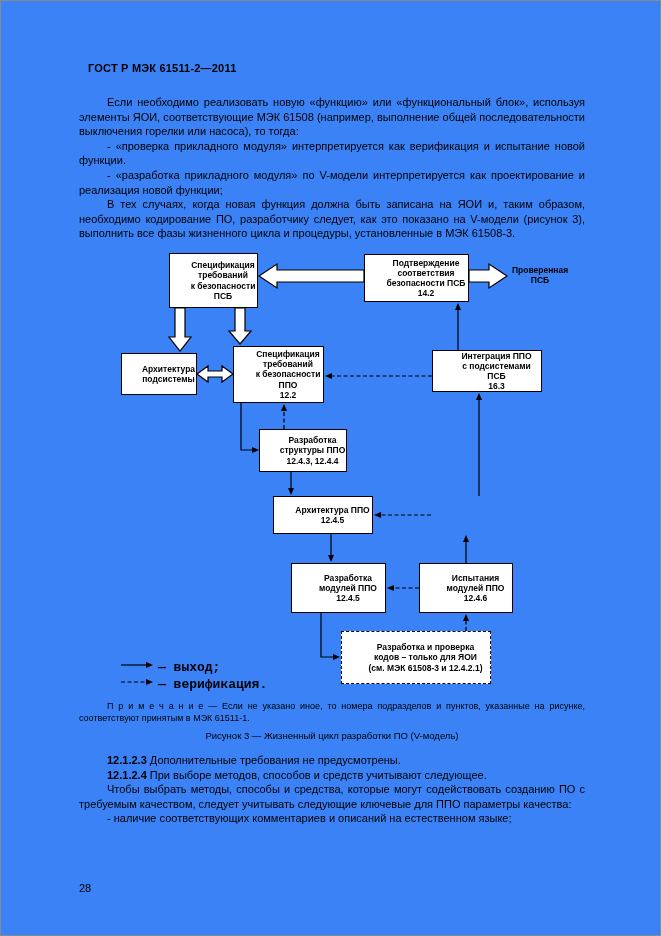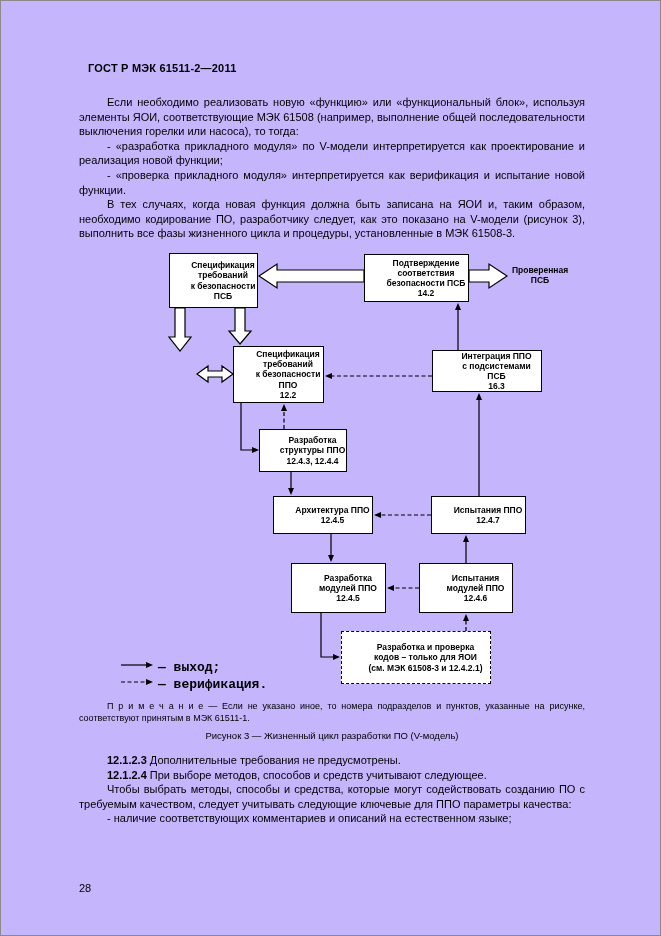--- a/index.html
+++ b/index.html
@@ -4,21 +4,21 @@
 <style>
   * { margin:0; padding:0; box-sizing:border-box; }
   html,body { background:#fff; }
   body {
     width:661px; height:936px;
     font-family:"Liberation Sans", sans-serif;
     color:#000;
   }
   .page {
     position:relative; width:661px; height:936px;
-    background:#c4b5fd; border:1px solid #8a8a8a; overflow:hidden;
+    background:#3b82f6; border:1px solid #8a8a8a; overflow:hidden;
   }
   .header { position:absolute; left:87px; top:61px; font-size:11px; font-weight:bold; letter-spacing:0.2px; }
   .content { position:absolute; left:78px; top:94px; width:506px; font-size:11px; line-height:14.6px; text-align:justify; }
   .content p, .content2 p { text-indent:28px; }
   .content2 { position:absolute; left:78px; top:752px; width:506px; font-size:11px; line-height:14.6px; text-align:justify; }
   .bold { font-weight:bold; }
 
   .diagram { position:absolute; left:0; top:243px; width:661px; height:452px; }
   .arrows { position:absolute; left:0; top:0; }
   .solid { stroke:#000; stroke-width:1.2; fill:none; }
@@ -45,22 +45,22 @@
 </style>
 </head>
 <body>
 
 <div class="page">
 
   <div class="header">ГОСТ Р МЭК 61511-2—2011</div>
 
   <div class="content">
     <p>Если необходимо реализовать новую «функцию» или «функциональный блок», используя элементы ЯОИ, соответствующие МЭК 61508 (например, выполнение общей последовательности выключения горелки или насоса), то тогда:</p>
+    <p>- «проверка прикладного модуля» интерпретируется как верификация и испытание новой функции.</p>
     <p>- «разработка прикладного модуля» по V-модели интерпретируется как проектирование и реализация новой функции;</p>
-    <p>- «проверка прикладного модуля» интерпретируется как верификация и испытание новой функции.</p>
     <p>В тех случаях, когда новая функция должна быть записана на ЯОИ и, таким образом, необходимо кодирование ПО, разработчику следует, как это показано на V-модели (рисунок 3), выполнить все фазы жизненного цикла и процедуры, установленные в МЭК 61508-3.</p>
   </div>
 
   <div class="diagram">
 
     <svg class="arrows" width="661" height="452" viewBox="0 0 661 452">
       <defs>
         <marker id="arr" markerWidth="8" markerHeight="8" refX="1" refY="3" orient="auto" markerUnits="userSpaceOnUse">
           <path d="M0,0 L7,3 L0,6 Z" fill="#000"></path>
         </marker>
@@ -93,34 +93,34 @@
     <div class="dbox" style="left:168px;top:9px;width:89px;height:55px">Спецификация
 требований
 к безопасности
 ПСБ</div>
     <div class="dbox" style="left:363px;top:10px;width:105px;height:48px">Подтверждение
 соответствия
 безопасности ПСБ
 14.2</div>
     <div class="dlabel" style="left:500px;top:21px;width:78px">Проверенная
 ПСБ</div>
+    <div class="dbox" style="left:120px;top:109px;width:76px;height:42px">Архитектура
+подсистемы</div>
     <div class="dbox" style="left:232px;top:102px;width:91px;height:57px">Спецификация
 требований
 к безопасности ППО
 12.2</div>
     <div class="dbox" style="left:431px;top:106px;width:110px;height:42px">Интеграция ППО
 с подсистемами ПСБ
 16.3</div>
     <div class="dbox" style="left:258px;top:185px;width:88px;height:43px">Разработка
 структуры ППО
 12.4.3, 12.4.4</div>
     <div class="dbox" style="left:272px;top:252px;width:100px;height:38px">Архитектура ППО
 12.4.5</div>
-    <div class="dbox" style="left:430px;top:252px;width:95px;height:38px">Испытания ППО
-12.4.7</div>
     <div class="dbox" style="left:290px;top:319px;width:95px;height:50px">Разработка
 модулей ППО
 12.4.5</div>
     <div class="dbox" style="left:418px;top:319px;width:94px;height:50px">Испытания
 модулей ППО
 12.4.6</div>
     <div class="dbox dashed-box" style="left:340px;top:387px;width:150px;height:53px">Разработка и проверка
 кодов – только для ЯОИ
 (см. МЭК 61508-3 и 12.4.2.1)</div>
 

